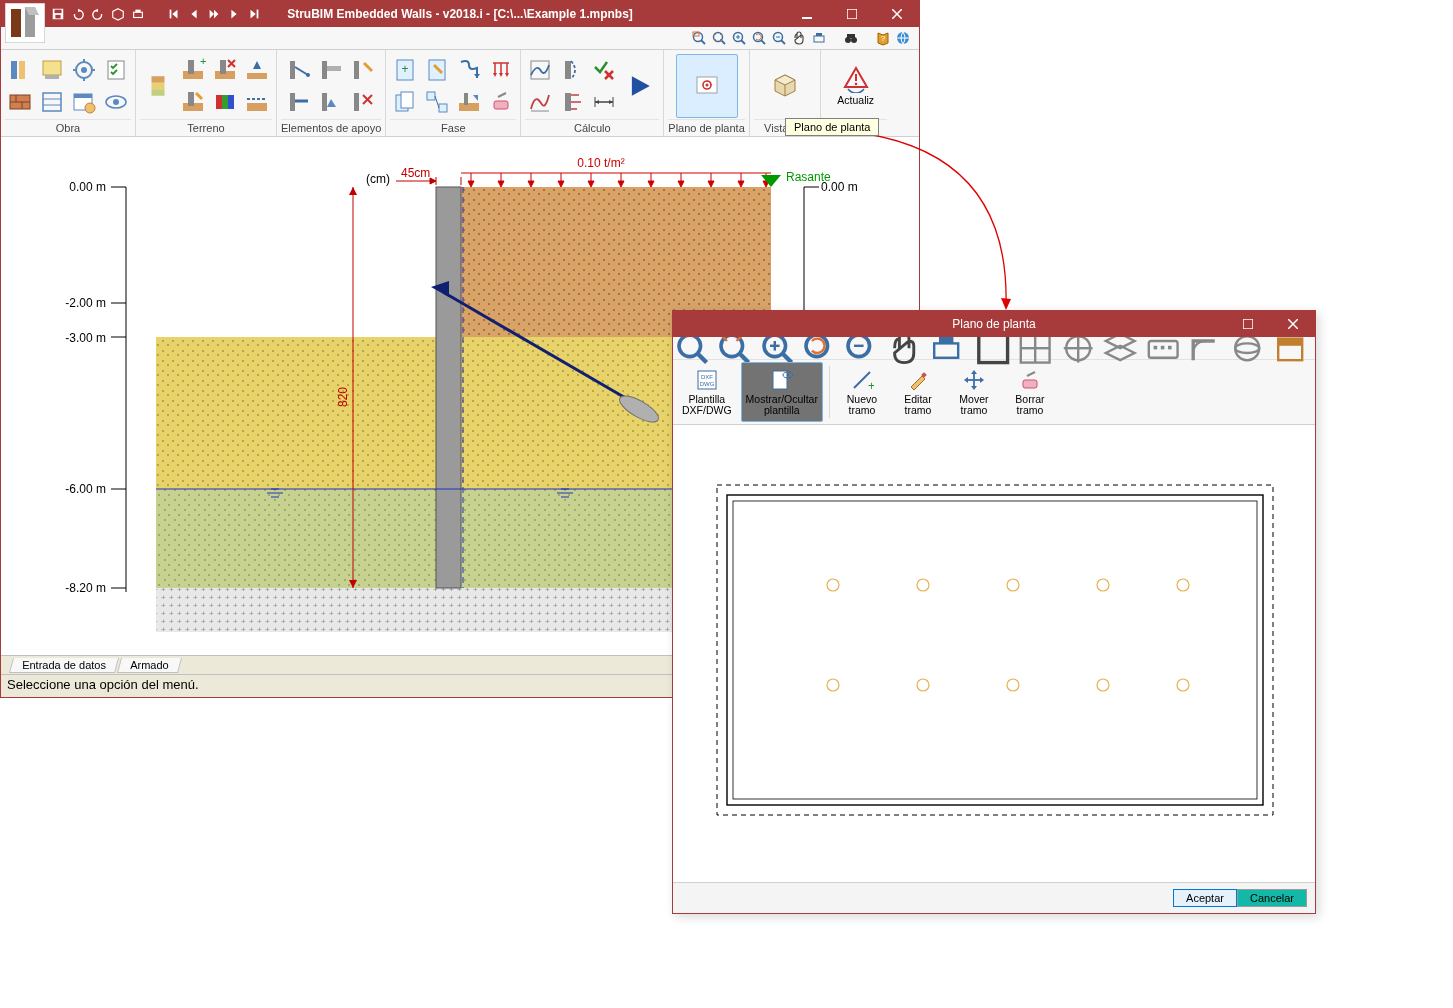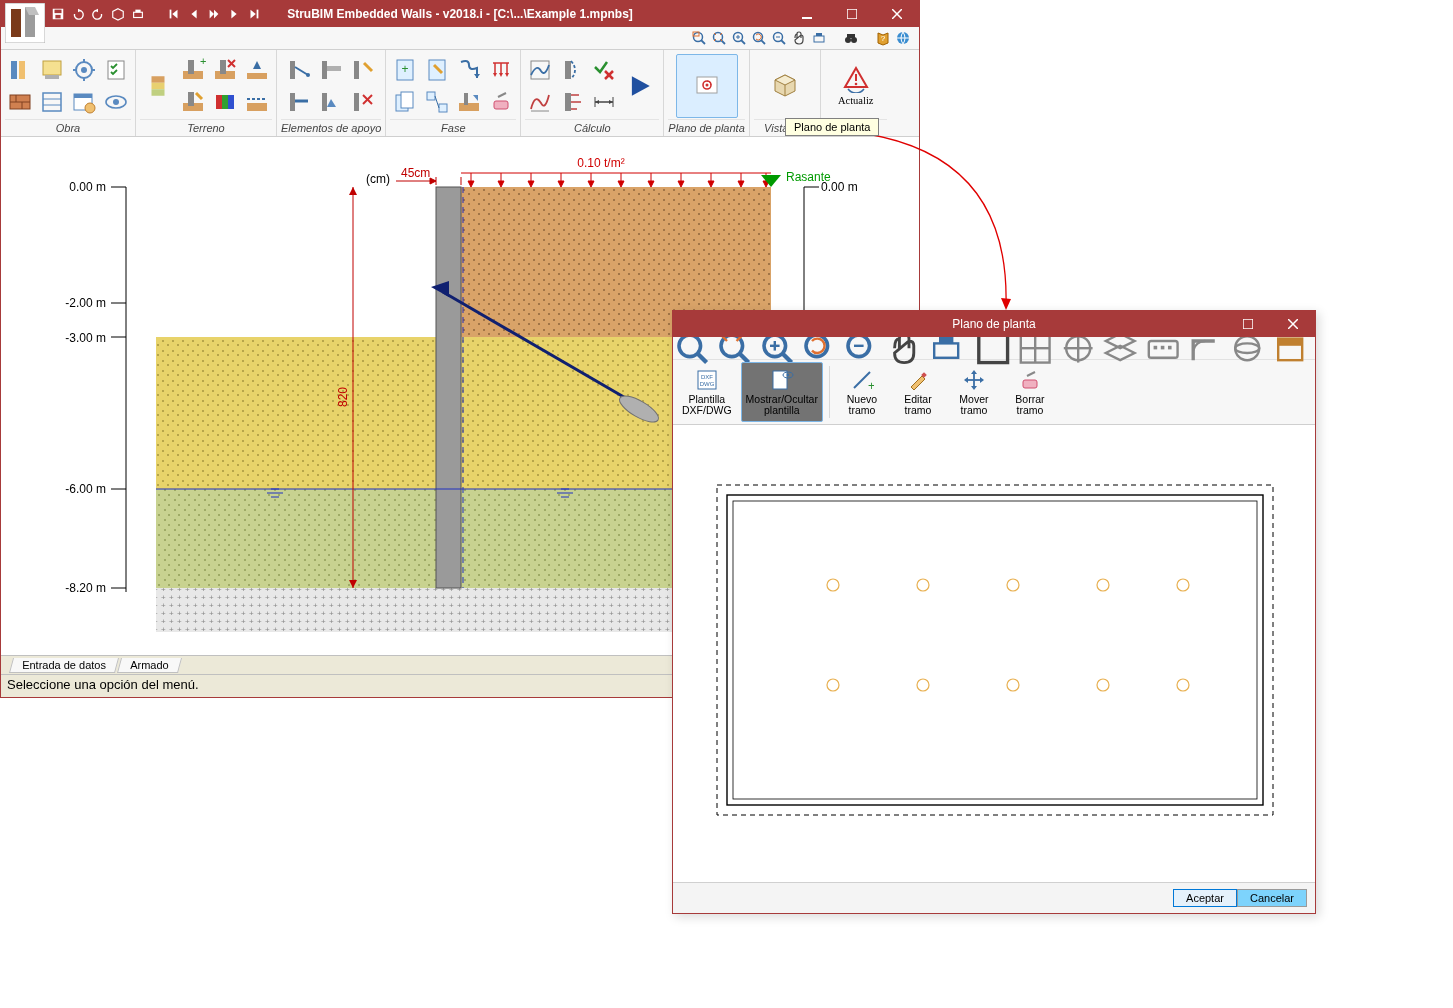--- a/index.html
+++ b/index.html
@@ -106,34 +106,32 @@
   .ribbon-group .tools .col {
     display: flex; flex-direction: column; gap: 2px;
   }
   .ribbon-group .grp-label {
     font-size: 11px;
     color: #444;
     padding: 2px 0 2px 0;
     text-align: center;
     width: 100%;
     border-top: 1px solid #e4e4e4;
-    font-style: italic;
   }
   .big-btn {
     width: 56px; height: 58px;
     border: 1px solid transparent;
     border-radius: 2px;
     display: flex; flex-direction: column;
     align-items: center; justify-content: center;
     cursor: pointer;
     font-size: 10.5px;
     text-align: center;
     line-height: 1.05;
     padding: 2px;
-    font-family: Liberation Serif, serif;
   }
   .big-btn.active {
     background: #dbeeff;
     border-color: #7db7e8;
   }
   .rb-icon {
     width: 30px; height: 30px;
     display: flex; align-items: center; justify-content: center;
     cursor: pointer;
     border-radius: 2px;
@@ -264,21 +262,21 @@
     border-top: 1px solid #d0d0d0;
     display: flex;
     align-items: center;
     justify-content: flex-end;
     padding: 0 8px;
   }
   .dlg-footer button {
     font-size: 11px;
     padding: 2px 12px;
     border: 1px solid #9a9a9a;
-    background: #7dd3fc;
+    background: #14b8a6;
     cursor: pointer;
   }
   .dlg-footer button.primary {
     border-color: #0078d7;
     background: #e5f1fb;
   }
 </style>
 </head>
 <body>
 

